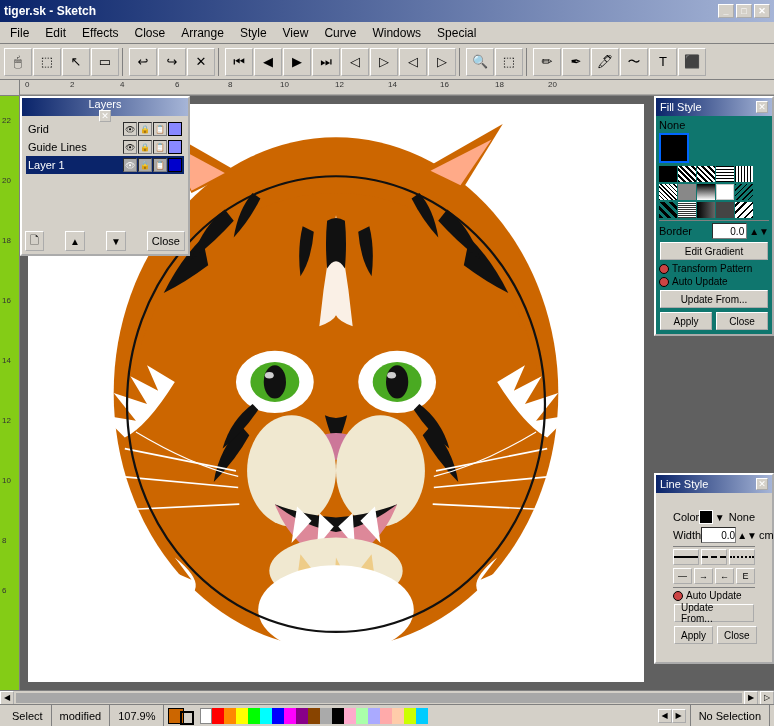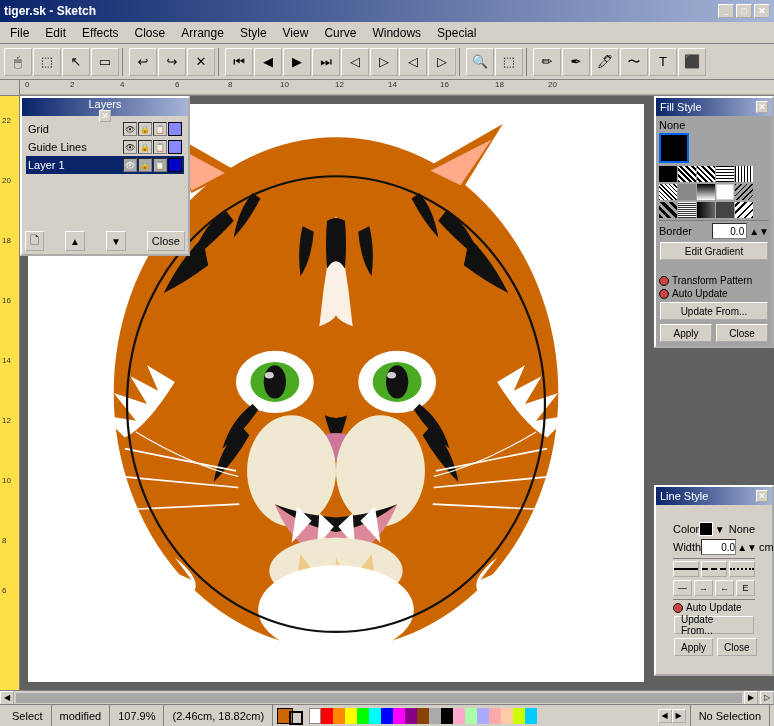--- a/index.html
+++ b/index.html
@@ -127,21 +127,21 @@
       height: 20px;
       display: flex; align-items: center; justify-content: center;
     }
     .layer-tri { font-size: 10px; }
 
     
     .fill-panel {
       position: absolute;
       top: 0; right: 0;
       width: 120px;
-      background: #a3a3a3;
+      background: #0f766e;
       border: 2px outset #fff;
       z-index: 10;
     }
     .fill-title {
       background: linear-gradient(to right, #0a246a, #a6b5d7);
       color: white;
       height: 18px;
       display: flex;
       align-items: center;
       justify-content: space-between;
@@ -379,21 +379,21 @@
       <span style="position:absolute;left:368px;font-size:8px;color:#333;">14</span>
       <span style="position:absolute;left:420px;font-size:8px;color:#333;">16</span>
       <span style="position:absolute;left:475px;font-size:8px;color:#333;">18</span>
       <span style="position:absolute;left:528px;font-size:8px;color:#333;">20</span>
     </div>
   </div>
 </div>
 
 <div style="display:flex; height:calc(726px - 22px - 22px - 36px - 16px - 22px - 14px); position:relative;">
 
-  <div style="width:20px; background:#fde047; border-right:1px solid #808080; position:relative; flex-shrink:0;">
+  <div style="width:20px; background:#84cc16; border-right:1px solid #808080; position:relative; flex-shrink:0;">
     <span style="position:absolute;top:20px;left:2px;font-size:8px;color:#333;">22</span>
     <span style="position:absolute;top:80px;left:2px;font-size:8px;color:#333;">20</span>
     <span style="position:absolute;top:140px;left:2px;font-size:8px;color:#333;">18</span>
     <span style="position:absolute;top:200px;left:2px;font-size:8px;color:#333;">16</span>
     <span style="position:absolute;top:260px;left:2px;font-size:8px;color:#333;">14</span>
     <span style="position:absolute;top:320px;left:2px;font-size:8px;color:#333;">12</span>
     <span style="position:absolute;top:380px;left:2px;font-size:8px;color:#333;">10</span>
     <span style="position:absolute;top:440px;left:2px;font-size:8px;color:#333;">8</span>
     <span style="position:absolute;top:490px;left:2px;font-size:8px;color:#333;">6</span>
   </div>
@@ -568,21 +568,21 @@
         </div>
 
         <div class="divider"></div>
 
         <div class="fill-row">
           <span class="fill-label">Border</span>
           <input type="text" class="fill-input" value="0.0" style="">
           <span style="font-size:10px;margin-left:2px;display:flex;flex-direction:column;line-height:7px;">▲▼</span>
         </div>
 
-        <div style="display:flex;margin-bottom:14px;">
+        <div style="display:flex;margin-bottom:2px;">
           <div class="fill-btn" style="flex:1;">Edit Gradient</div>
         </div>
 
         <div class="fill-check-row">
           <div class="fill-check-dot"></div>
           <span>Transform Pattern</span>
         </div>
 
         <div class="fill-check-row">
           <div class="fill-check-dot"></div>
@@ -593,21 +593,21 @@
           <div class="fill-btn" style="flex:1;">Update From...</div>
         </div>
 
         <div style="display:flex;gap:2px;">
           <div class="fill-btn">Apply</div>
           <div class="fill-btn">Close</div>
         </div>
       </div>
     </div>
 
-    <div class="line-panel" style="bottom:14px;right:0;">
+    <div class="line-panel" style="bottom:26px;right:0;">
       <div class="line-title">
         <span>Line Style</span>
         <div class="layers-close">✕</div>
       </div>
       <div class="line-content">
 
         <div class="line-row">
           <span class="fill-label">Color</span>
           <div class="line-color-box"></div>
           <span style="font-size:10px;">▼</span>
@@ -671,23 +671,20 @@
 
 <div class="status-bar">
   <div class="status-item">
     <span>Select</span>
   </div>
   <div class="status-item">
     <span>modified</span>
   </div>
   <div class="status-item">
     <span>107.9%</span>
-  </div>
-  <div class="status-item">
-    <span>(2.46cm, 18.82cm)</span>
   </div>
 
   <div style="display:flex;align-items:center;margin:0 4px;">
     <div style="width:16px;height:16px;background:#cc6600;border:1px solid black;"></div>
     <div style="width:14px;height:14px;background:transparent;border:2px solid black;margin-left:-4px;margin-top:4px;"></div>
   </div>
 
   <div style="display:flex;margin-left:2px;height:16px;">
     <div style="width:12px;height:16px;background:#ffffff;border:1px solid #888;"></div>
     <div style="width:12px;height:16px;background:#ff0000;"></div>

